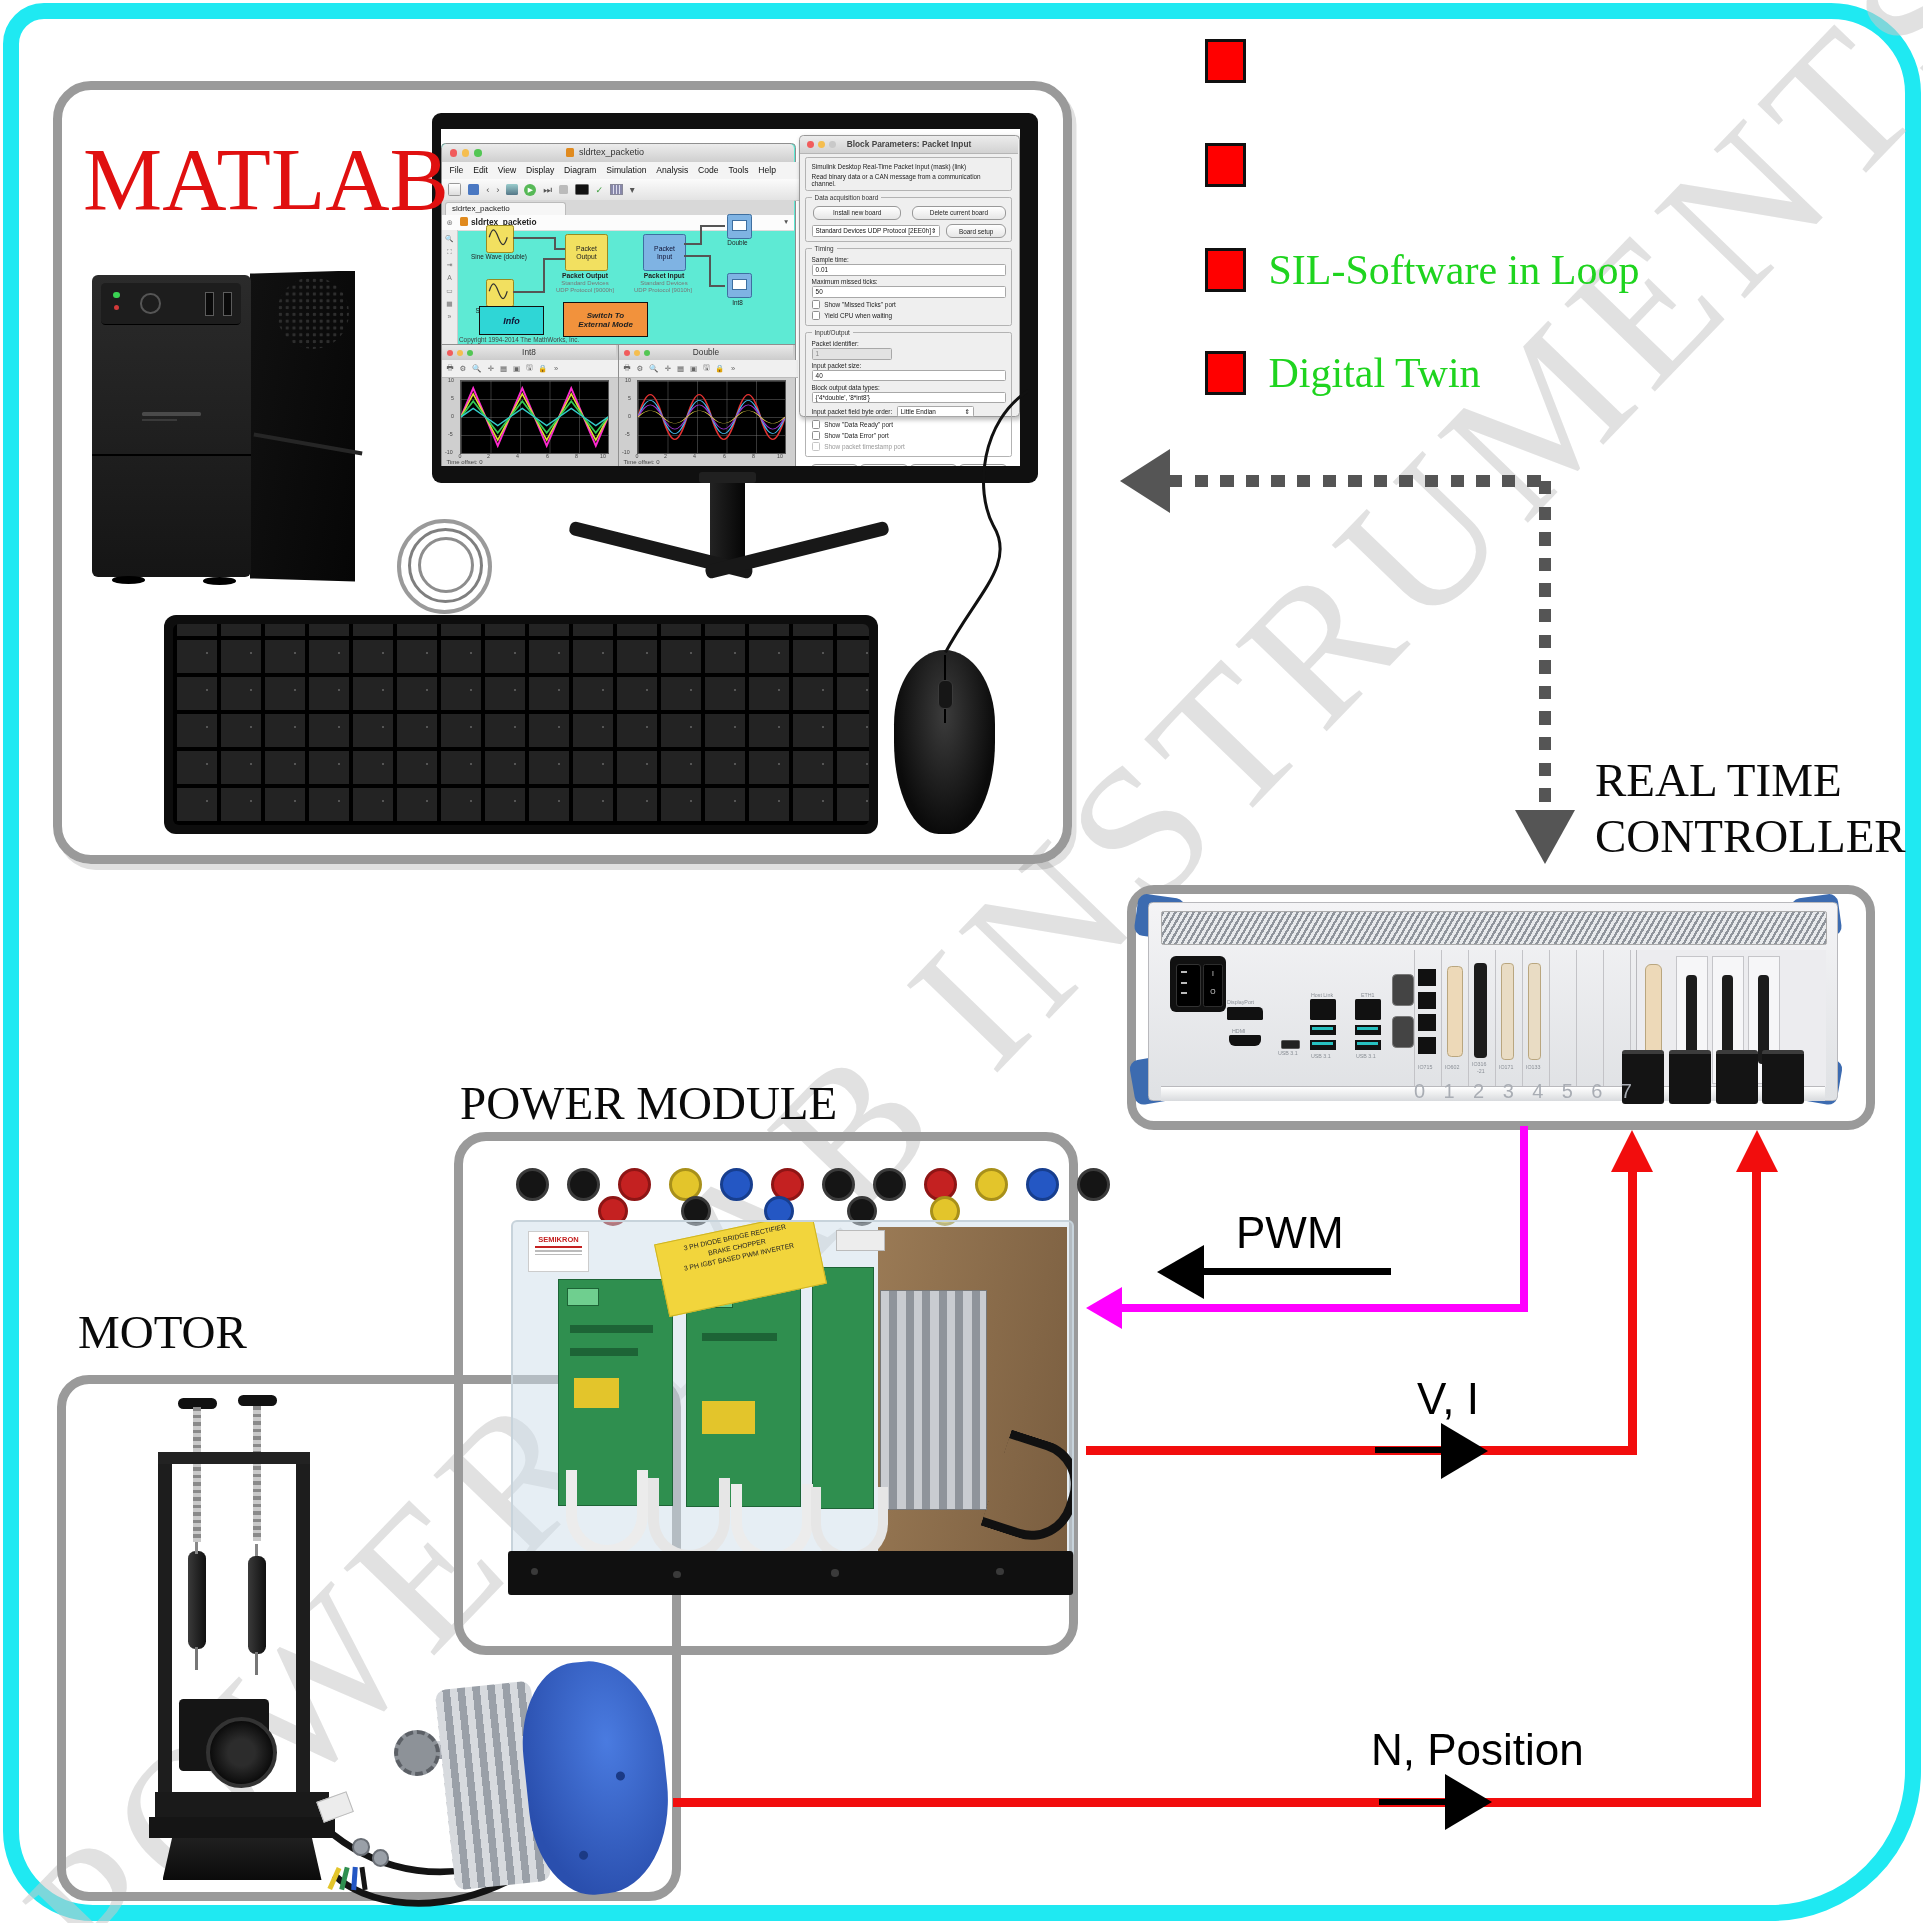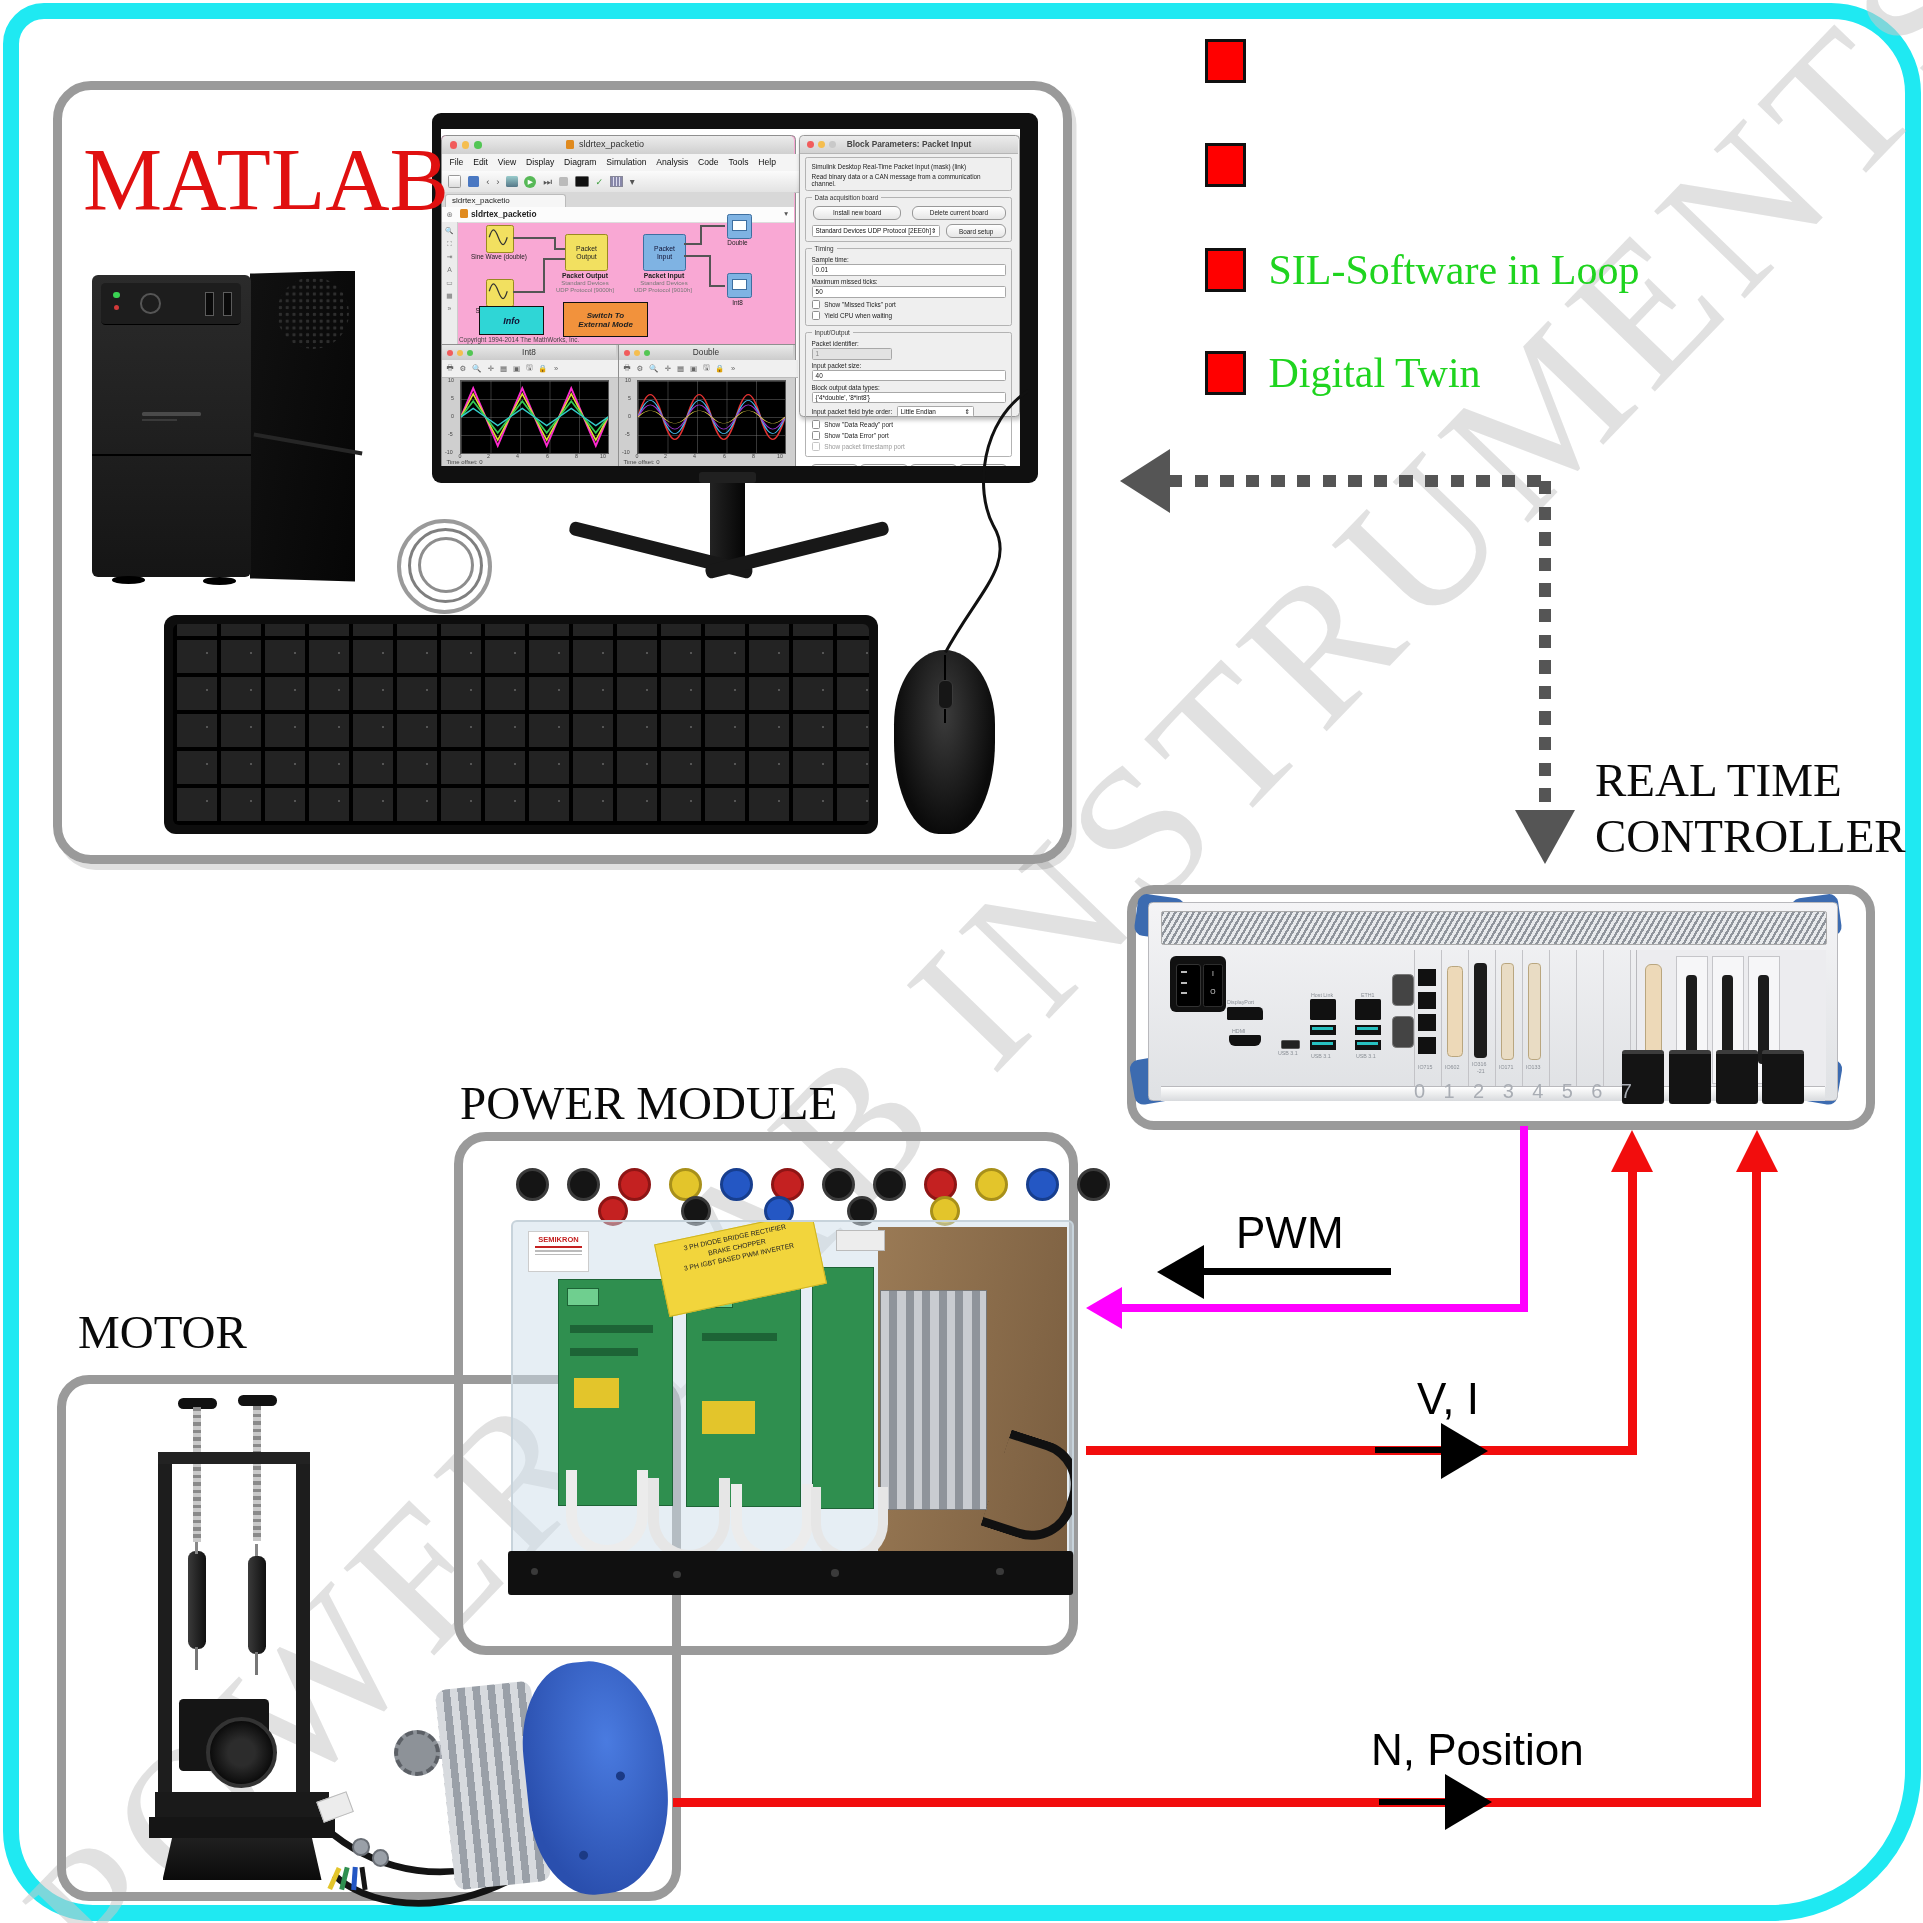--- a/index.html
+++ b/index.html
@@ -85,21 +85,21 @@
 </div>
 
 <div class="abs" style="left:432px;top:113px;width:606px;height:370px;background:#101010;border-radius:9px;z-index:3"></div>
 <div class="abs" style="left:710px;top:481px;width:35px;height:92px;background:linear-gradient(90deg,#232323,#050505);z-index:3"></div>
 <div class="abs" style="left:567px;top:543px;width:188px;height:13.5px;background:#181818;transform:rotate(14deg);border-radius:6px;z-index:3"></div>
 <div class="abs" style="left:703px;top:543px;width:188px;height:13.5px;background:#181818;transform:rotate(-14deg);border-radius:6px;z-index:3"></div>
 <div class="abs" style="left:699px;top:472px;width:57px;height:10.5px;background:#202020;border-radius:3px;z-index:3"></div>
 
 <div class="abs" style="left:441px;top:129px;width:579px;height:337px;background:#FFFFFF;z-index:3;overflow:hidden">
 
-  <div class="abs" style="left:0;top:6px;width:353px;height:209px;background:#f9a8d4;border:0.8px solid #8f8f8f;border-radius:4.5px 4.5px 0 0">
+  <div class="abs" style="left:0;top:14px;width:353px;height:209px;background:#5eead4;border:0.8px solid #8f8f8f;border-radius:4.5px 4.5px 0 0">
     <div class="abs" style="left:0;top:0;width:352px;height:18px;background:linear-gradient(#ececec,#cfcfcf);border-radius:4.5px 4.5px 0 0;border-bottom:0.8px solid #aaa">
       <span class="dot" style="position:absolute;left:7.5px;top:5.3px;background:#F15C5C"></span>
       <span class="dot" style="position:absolute;left:19.5px;top:5.3px;background:#F5BE4F"></span>
       <span class="dot" style="position:absolute;left:32px;top:5.3px;background:#53C654"></span>
       <span class="abs" style="left:124px;top:3.8px;width:8.3px;height:9px;background:#E08A1E;border-radius:1.5px"></span>
       <span class="abs" style="left:137px;top:3px;font-size:9px;color:#333">sldrtex_packetio</span>
     </div>
     <div class="abs" style="left:0;top:18px;width:352px;height:16.5px;background:#f4f4f4;border-bottom:0.8px solid #ccc;display:flex;align-items:center;gap:9.8px;padding-left:7.5px">
       <span class="menu-it">File</span>
       <span class="menu-it">Edit</span>

